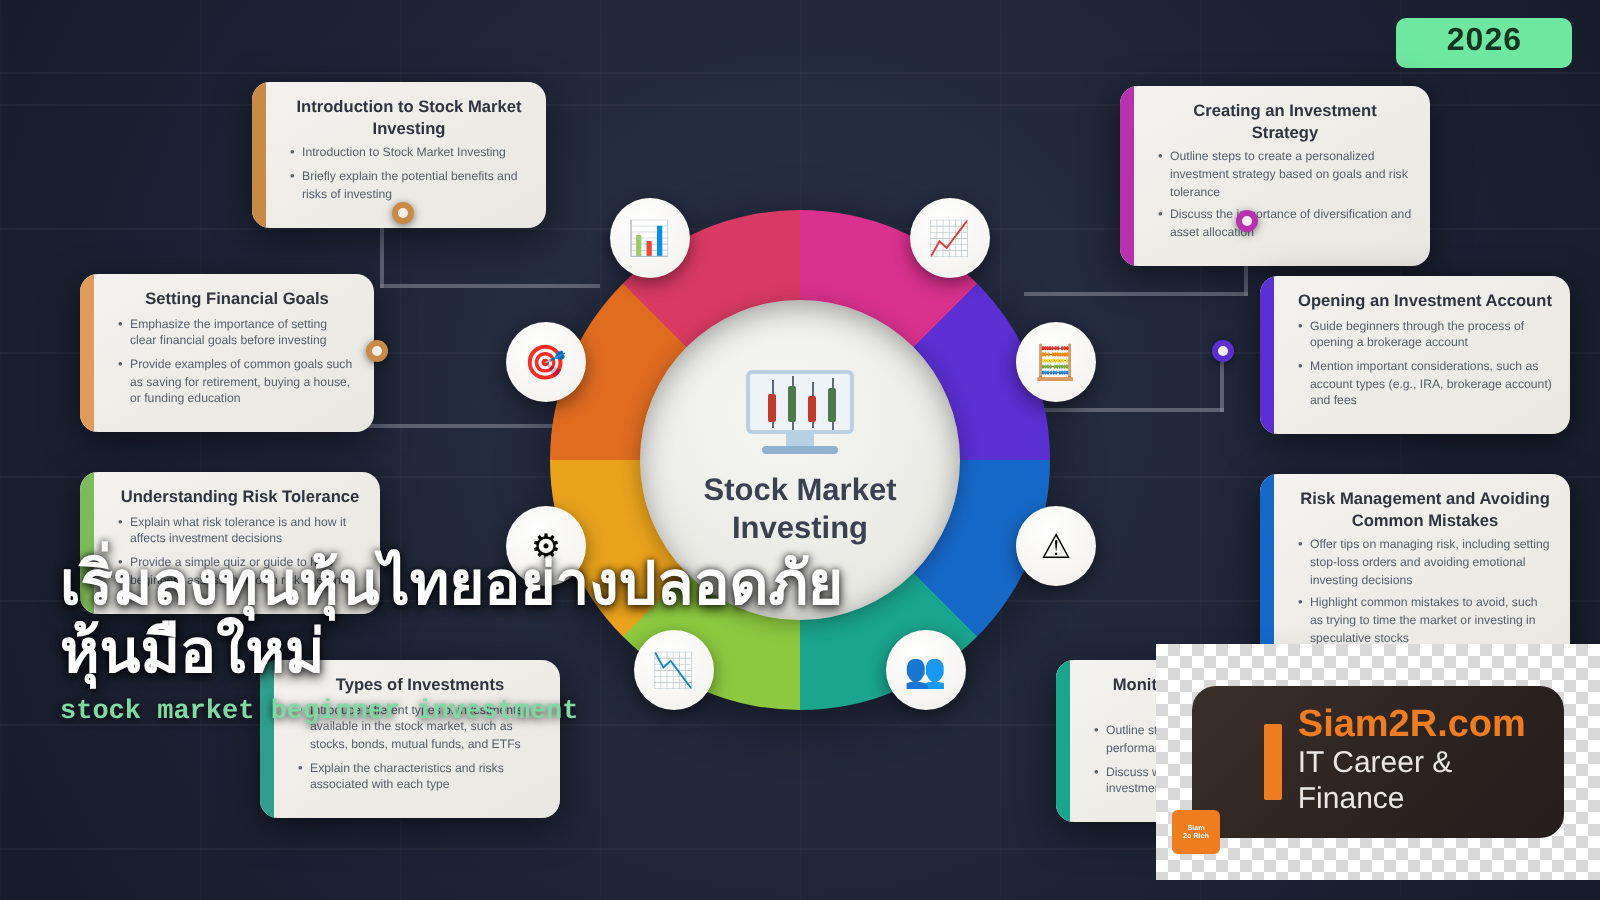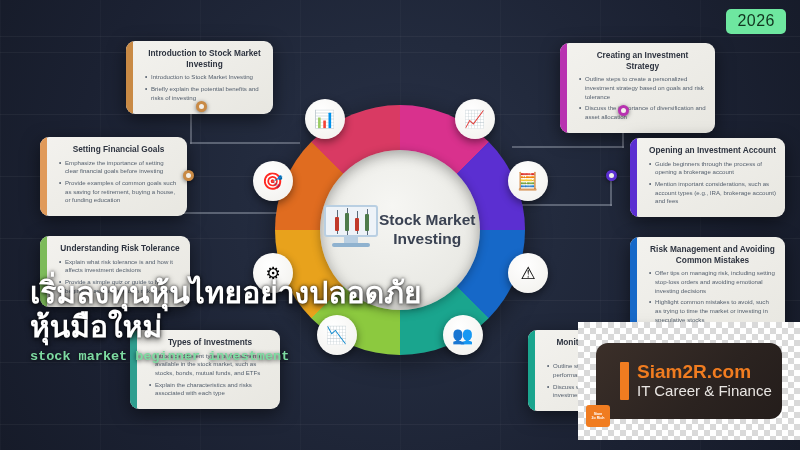--- a/index.html
+++ b/index.html
@@ -16,40 +16,40 @@
   
   .gridlines { position:absolute; inset:0; pointer-events:none;
     background-image:repeating-linear-gradient(to bottom, rgba(255,255,255,0.045) 0px, rgba(255,255,255,0.045) 1px, transparent 1px, transparent 62px);
     background-position:0 52px; }
   .vgrid { position:absolute; inset:0; pointer-events:none;
     background-image:repeating-linear-gradient(to right, rgba(255,255,255,0.022) 0px, rgba(255,255,255,0.022) 1px, transparent 1px, transparent 100px); }
 
   
   .site-name { position:absolute; left:14px; top:10px; color:#e9ecf2; font-size:15px; font-weight:700; letter-spacing:.2px; }
   .year-badge { position:absolute; right:14px; top:9px; background:#6ee7a0; color:#12351f;
-    font-size:16px; font-weight:400; padding:3px 11px 4px; border-radius:5px; letter-spacing:.5px; }
+    font-size:16px; font-weight:700; padding:3px 25px 4px; border-radius:5px; letter-spacing:.5px; }
 
   
   .wheel { position:absolute; left:275px; top:105px; width:250px; height:250px; }
   .ring { position:absolute; inset:0; border-radius:50%;
     background:conic-gradient(from 0deg,
       #d9318d 0deg 45deg,
       #5b2fd1 45deg 90deg,
       #1668c8 90deg 135deg,
       #1aa58e 135deg 180deg,
       #8cc93f 180deg 225deg,
       #e8a21c 225deg 270deg,
       #e06c20 270deg 315deg,
       #d93a63 315deg 360deg);
     box-shadow:0 6px 26px rgba(0,0,0,.45);
   }
   .ring-hole { position:absolute; left:45px; top:45px; width:160px; height:160px; border-radius:50%;
     background:radial-gradient(circle at 45% 35%, #f6f6f3 0%, #e9e9e4 70%, #dedcd6 100%);
     box-shadow:0 3px 14px rgba(0,0,0,.35) inset, 0 2px 10px rgba(0,0,0,.3);
-    display:flex; flex-direction:row; align-items:center; justify-content:center; gap:2px;}
+    display:flex; flex-direction:column; align-items:center; justify-content:center; gap:2px;}
   .center-title { color:#3a4252; font-size:15.5px; font-weight:700; text-align:center; line-height:1.22; width:125px; }
   .monitor { width:62px; height:46px; position:relative; margin-bottom:4px; }
   .mon-screen { position:absolute; left:4px; top:0; width:54px; height:32px; background:#eef3f8; border:2px solid #b9cfe2; border-radius:3px; overflow:hidden; }
   .mon-base { position:absolute; left:24px; top:32px; width:14px; height:7px; background:#b9cfe2; }
   .mon-foot { position:absolute; left:12px; top:38px; width:38px; height:4px; background:#8fb2cf; border-radius:2px; }
   .candle { position:absolute; bottom:4px; width:4px; border-radius:1px; }
   .wick { position:absolute; width:1.4px; background:#5b6b7a; }
 
   .bubble { position:absolute; width:40px; height:40px; border-radius:50%;
     background:radial-gradient(circle at 40% 30%, #ffffff, #f1f0ec);
@@ -79,21 +79,21 @@
   
   .logo-overlay { position:absolute; left:578px; top:322px; width:222px; height:118px; z-index:50;
     background-color:#ffffff;
     background-image:
       linear-gradient(45deg,#d9d9d9 25%,transparent 25%,transparent 75%,#d9d9d9 75%),
       linear-gradient(45deg,#d9d9d9 25%,transparent 25%,transparent 75%,#d9d9d9 75%);
     background-size:12px 12px; background-position:0 0,6px 6px;
     display:flex; align-items:center; justify-content:center; }
   .logo-card { position:relative; width:186px; height:76px; border-radius:12px;
     background:linear-gradient(135deg,#3b2f29 0%,#2b2320 60%,#241d1b 100%);
-    display:flex; align-items:center; padding-left:24px; }
+    display:flex; align-items:center; padding-left:36px; }
   .logo-bar { width:9px; height:38px; background:#f07c20; border-radius:1px; margin-right:8px; }
   .logo-txt1 { color:#f07c20; font-size:19px; font-weight:700; line-height:1.05; }
   .logo-txt2 { color:#e9e6e3; font-size:15px; font-weight:400; line-height:1.2; margin-top:1px; }
   .logo-chip { position:absolute; left:-10px; bottom:-8px; width:24px; height:22px; background:#f07c20;
     border-radius:3px; color:#fff; font-size:3.6px; font-weight:700; display:flex; flex-direction:column;
     align-items:center; justify-content:center; line-height:1.25; }
 </style>
 </head>
 <body>
 

